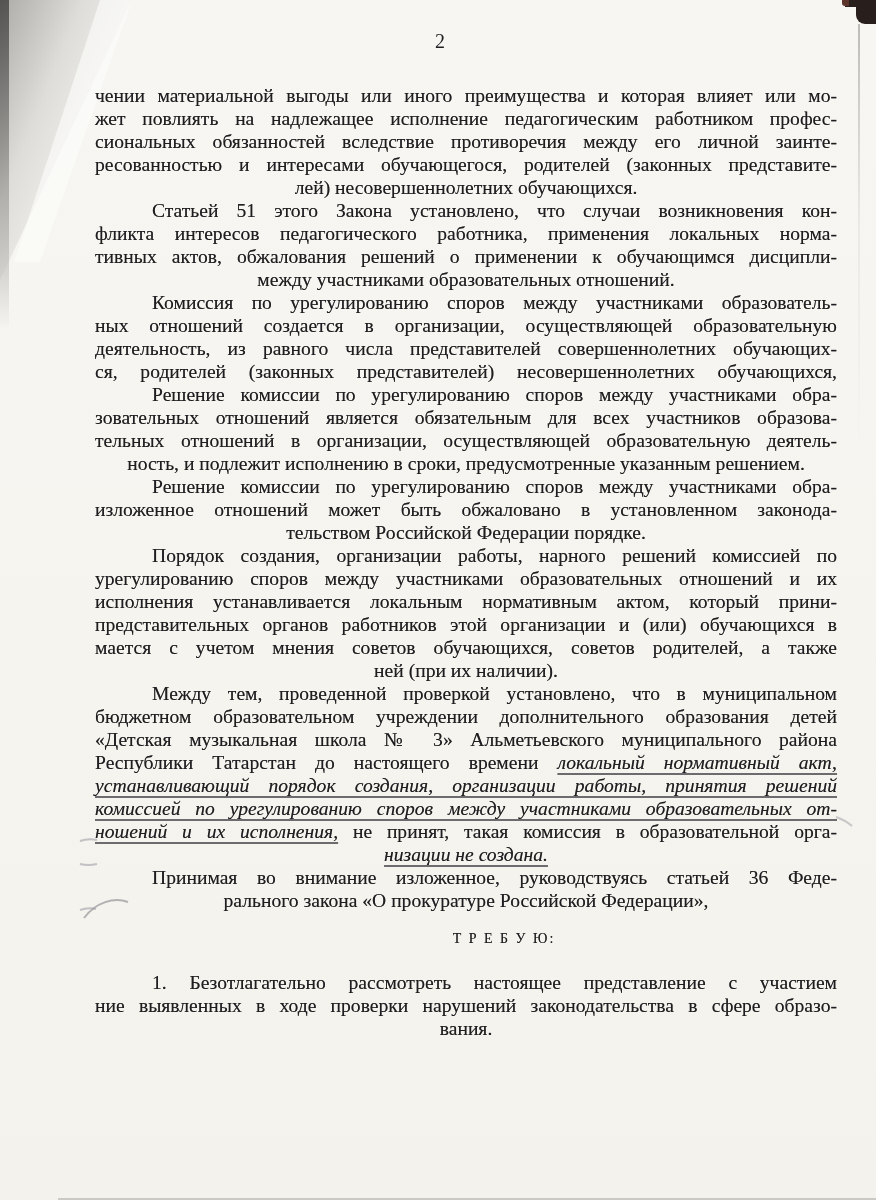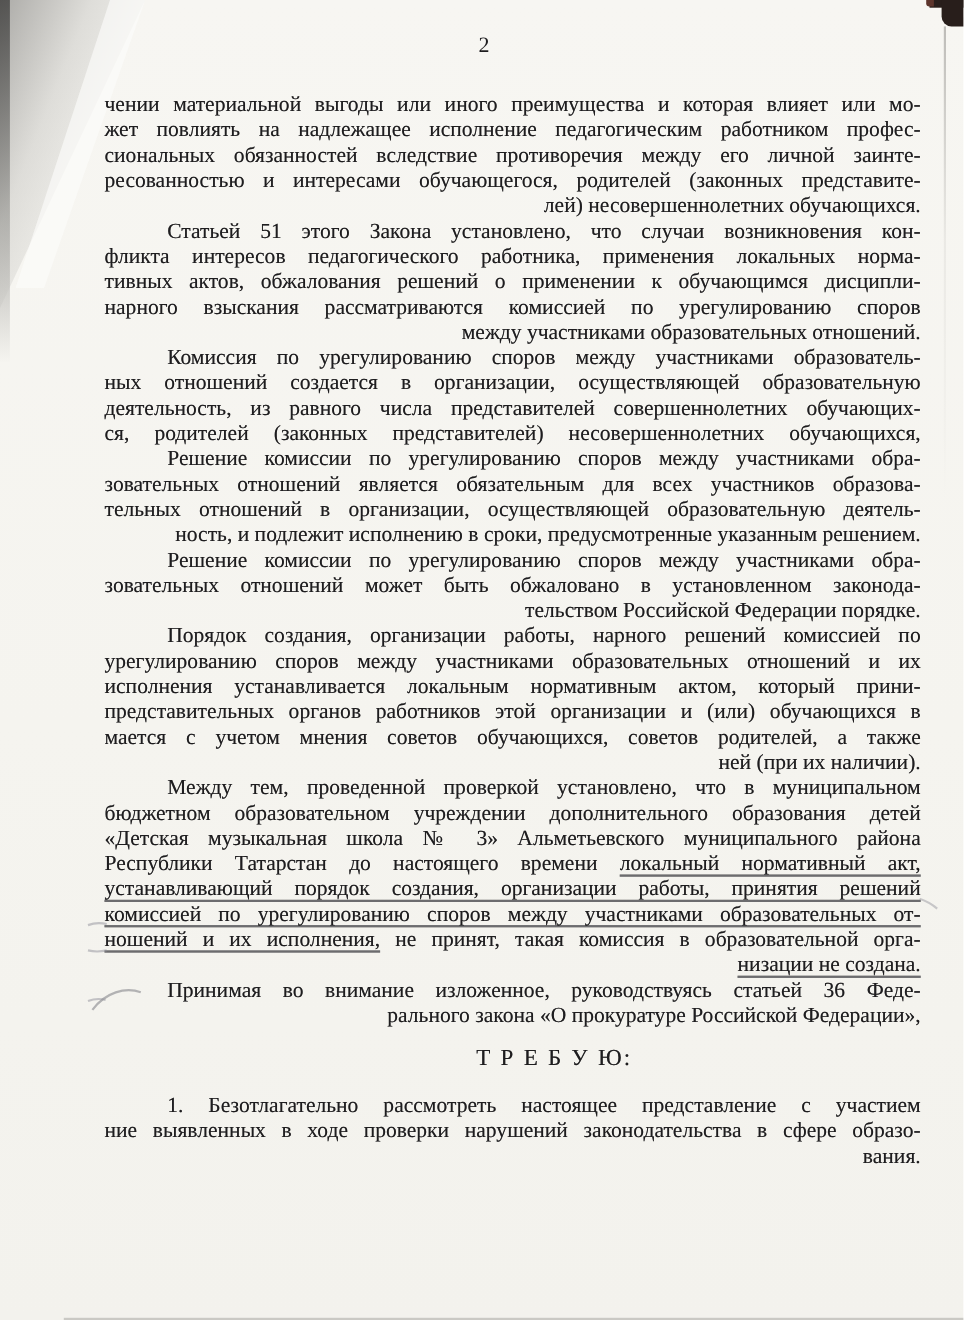--- a/index.html
+++ b/index.html
@@ -46,34 +46,35 @@
     text-align: center; transform: translateX(-26px);
     font-size: 20px; color: #1e1d1f;
   }
   
   .doc-text {
     position: absolute; top: 84px; left: 95px; width: 742px;
     font-size: 19.6px; line-height: 23px; color: #1e1d1f;
     text-shadow: 0 0 0.5px rgba(28,28,30,.55);
   }
   .para { margin: 0; }
-  .line { text-align: right; }
+  .line { text-align: center; }
   .line.just { text-align: justify; text-align-last: justify; }
   .line.ind  { text-indent: 57px; }
   .heading {
     text-align: center; transform: translateX(38px);
-    letter-spacing: 2px; font-size: 21px;
+    letter-spacing: 2px; font-size: 14px;
     margin: 15px 0 21px 0;
   }
   .pen-u {
     text-decoration: underline;
     text-decoration-thickness: 2px;
     text-underline-offset: 4px;
     text-decoration-color: rgba(96,96,101,.58);
     text-decoration-skip-ink: none;
+    font-style: italic;
   }
   .pen-overlay { position: absolute; left: 0; top: 0; pointer-events: none; }
 </style>
 </head>
 <body>
 
 <div class="page">
 
   <div class="edge-strip"></div>
   <div class="corner-shade"></div>
@@ -91,38 +92,37 @@
         <div class="line just"><span>чении материальной выгоды или иного преимущества и которая влияет или мо-</span></div>
         <div class="line just"><span>жет повлиять на надлежащее исполнение педагогическим работником профес-</span></div>
         <div class="line just"><span>сиональных обязанностей вследствие противоречия между его личной заинте-</span></div>
         <div class="line just"><span>ресованностью и интересами обучающегося, родителей (законных представите-</span></div>
         <div class="line"><span>лей) несовершеннолетних обучающихся.</span></div>
       </div>
       <div class="para">
         <div class="line just ind"><span>Статьей 51 этого Закона установлено, что случаи возникновения кон-</span></div>
         <div class="line just"><span>фликта интересов педагогического работника, применения локальных норма-</span></div>
         <div class="line just"><span>тивных актов, обжалования решений о применении к обучающимся дисципли-</span></div>
-        <div class="line just"><span>нарного взыскания рассматриваются комиссией по урегулированию споров</span></div>
         <div class="line"><span>между участниками образовательных отношений.</span></div>
       </div>
       <div class="para">
         <div class="line just ind"><span>Комиссия по урегулированию споров между участниками образователь-</span></div>
         <div class="line just"><span>ных отношений создается в организации, осуществляющей образовательную</span></div>
         <div class="line just"><span>деятельность, из равного числа представителей совершеннолетних обучающих-</span></div>
         <div class="line just"><span>ся, родителей (законных представителей) несовершеннолетних обучающихся,</span></div>
       </div>
       <div class="para">
         <div class="line just ind"><span>Решение комиссии по урегулированию споров между участниками обра-</span></div>
         <div class="line just"><span>зовательных отношений является обязательным для всех участников образова-</span></div>
         <div class="line just"><span>тельных отношений в организации, осуществляющей образовательную деятель-</span></div>
         <div class="line"><span>ность, и подлежит исполнению в сроки, предусмотренные указанным решением.</span></div>
       </div>
       <div class="para">
         <div class="line just ind"><span>Решение комиссии по урегулированию споров между участниками обра-</span></div>
-        <div class="line just"><span>зовательных отношений может быть обжаловано в установленном законода-</span></div>
+        <div class="line just"><span>изложенное отношений может быть обжаловано в установленном законода-</span></div>
         <div class="line"><span>тельством Российской Федерации порядке.</span></div>
       </div>
       <div class="para">
         <div class="line just ind"><span>Порядок создания, организации работы, нарного решений комиссией по</span></div>
         <div class="line just"><span>урегулированию споров между участниками образовательных отношений и их</span></div>
         <div class="line just"><span>исполнения устанавливается локальным нормативным актом, который прини-</span></div>
         <div class="line just"><span>представительных органов работников этой организации и (или) обучающихся в</span></div>
         <div class="line just"><span>мается с учетом мнения советов обучающихся, советов родителей, а также</span></div>
         <div class="line"><span>ней (при их наличии).</span></div>
       </div>

